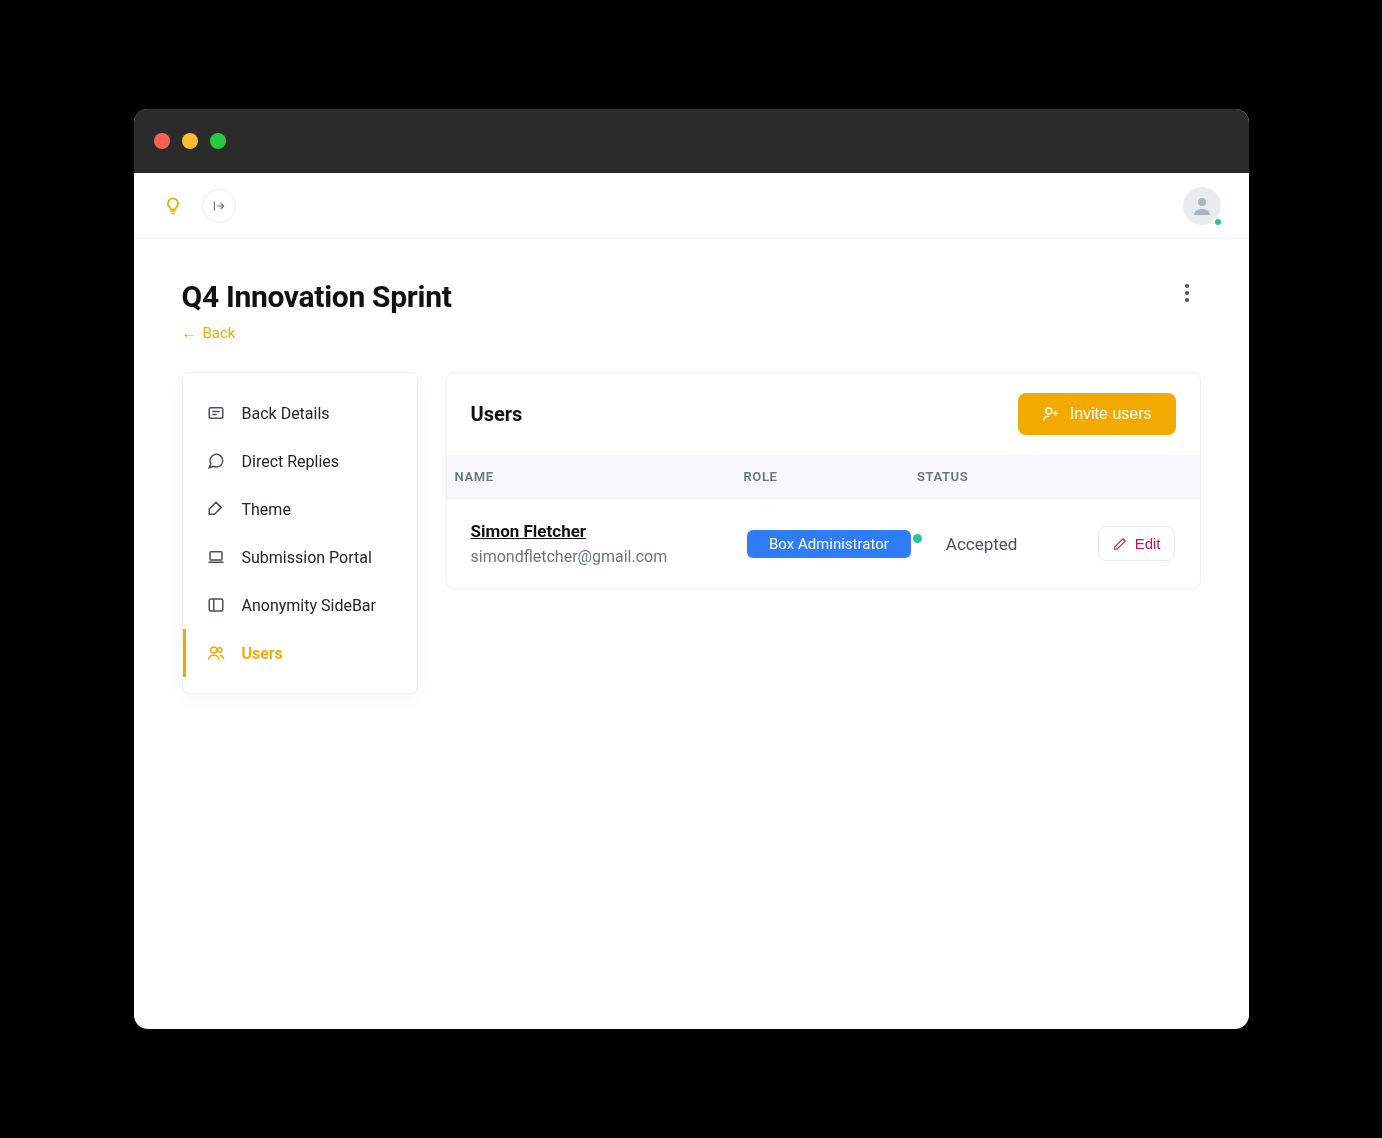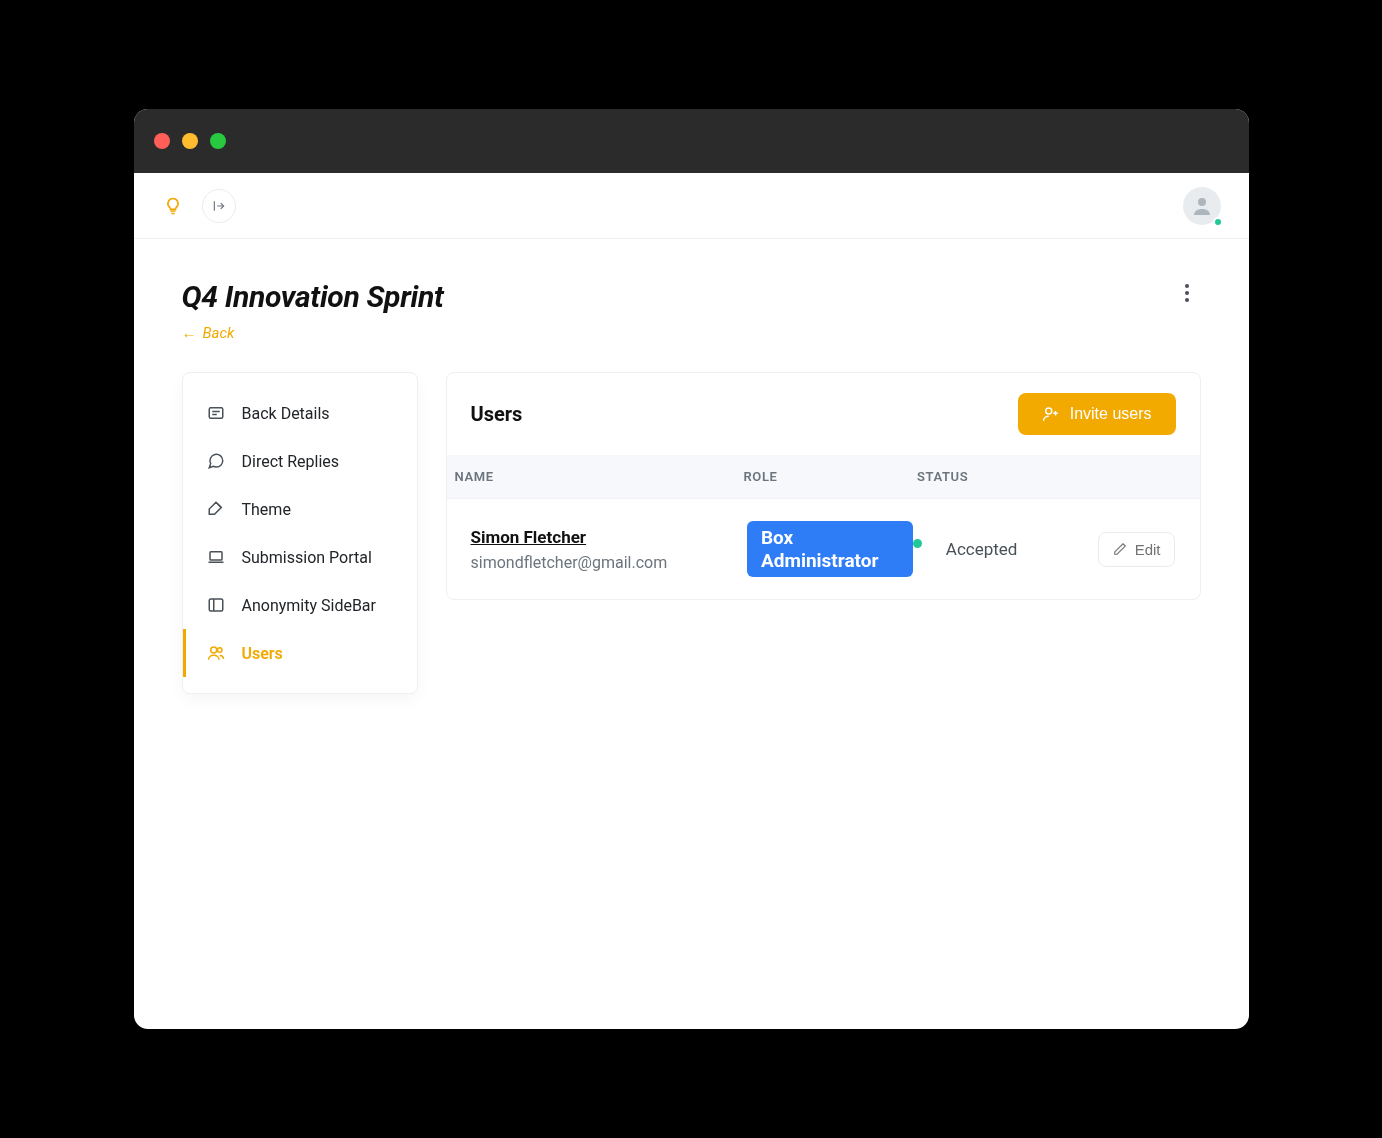--- a/index.html
+++ b/index.html
@@ -68,21 +68,20 @@
       width:10px; height:10px; border-radius:50%;
       background:#20c997; position:absolute;
       right:-2px; bottom:-2px; border:2px solid #fff;
     }
     .content {
       flex:1; padding: 40px 48px; overflow:auto;
     }
     .page-header {
       display:flex; align-items:flex-start; justify-content:space-between;
       margin-bottom: 30px;
-      font-style: italic;
     }
     .page-title {
       font-size: 30px; font-weight: 700; color:#111; letter-spacing:-0.3px;
     }
     .back-link {
       display:inline-flex; align-items:center; gap:6px;
       color:#f2a900; font-size:15px; margin-top:10px; cursor:pointer;
     }
     .kebab {
       width:28px; height:28px; display:flex; align-items:center; justify-content:center;
@@ -123,28 +122,28 @@
       font-size:13px; font-weight:600; color:#6c757d; letter-spacing:0.6px;
     }
     .table-row {
       display:grid; grid-template-columns: 2fr 1.2fr 1.2fr 0.7fr;
       padding: 22px 24px; align-items:center;
       border-top:1px solid #f1f3f5;
     }
     .user-name { font-size:17px; font-weight:700; color:#111;text-decoration:underline; }
     .user-email { font-size:16px; color:#6c757d; margin-top:6px; }
     .role-badge {
-      display:inline-block; background:#2e7cf6; color:#fff; font-size:19px; font-weight:700;
-      padding:5px 14px; border-radius:6px;
+      display:inline-block; background:#2e7cf6; color:#fff; font-size:15px; font-weight:400;
+      padding:5px 22px; border-radius:6px;
     }
     .status-cell { display:flex; gap:24px; color:#495057; font-size:17px; }
     .status-dot { width:9px; height:9px; border-radius:50%; background:#20c997; }
     .edit-btn {
       display:flex; align-items:center; gap:8px; border:1px solid #e9ecef; background:#fff;
-      border-radius:8px; padding:8px 14px; font-size:15px; color:#737373; cursor:pointer;
+      border-radius:8px; padding:8px 14px; font-size:15px; color:#be185d; cursor:pointer;
       justify-self:end;
     }
   </style>
 </head>
 <body>
 
 <div class="window">
   <div class="titlebar">
     <div class="dot red"></div>
     <div class="dot yellow"></div>

